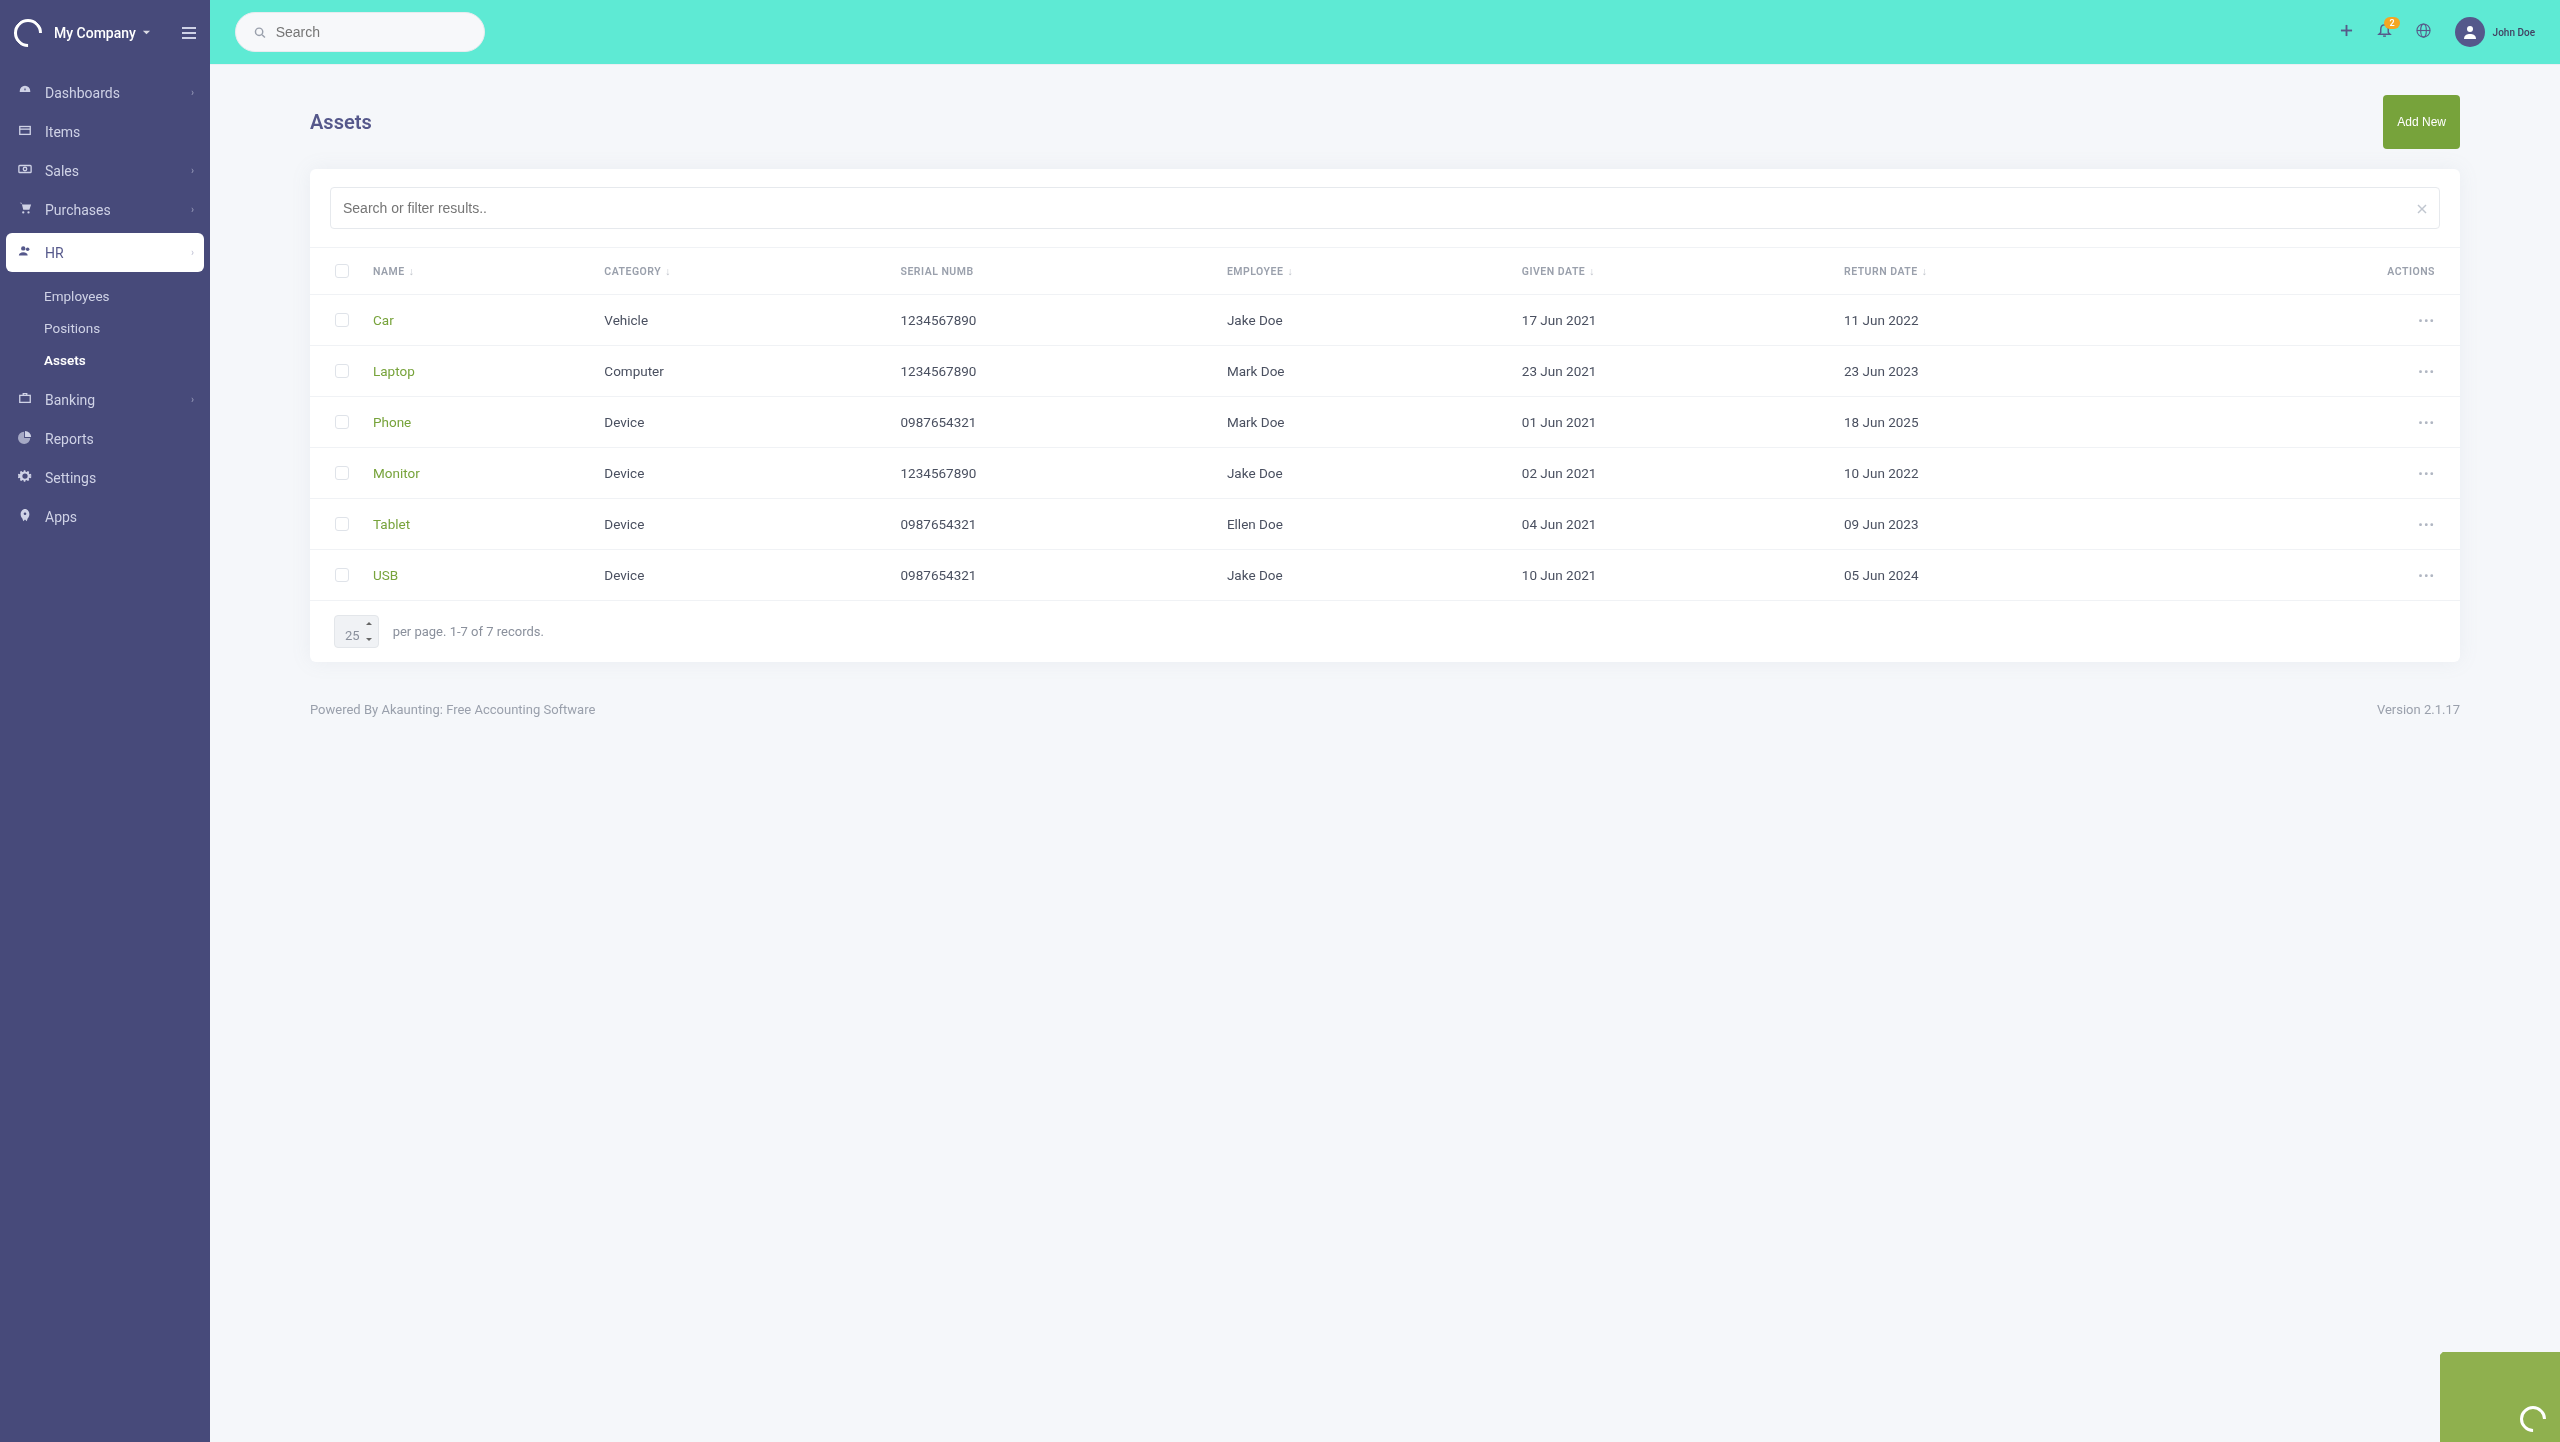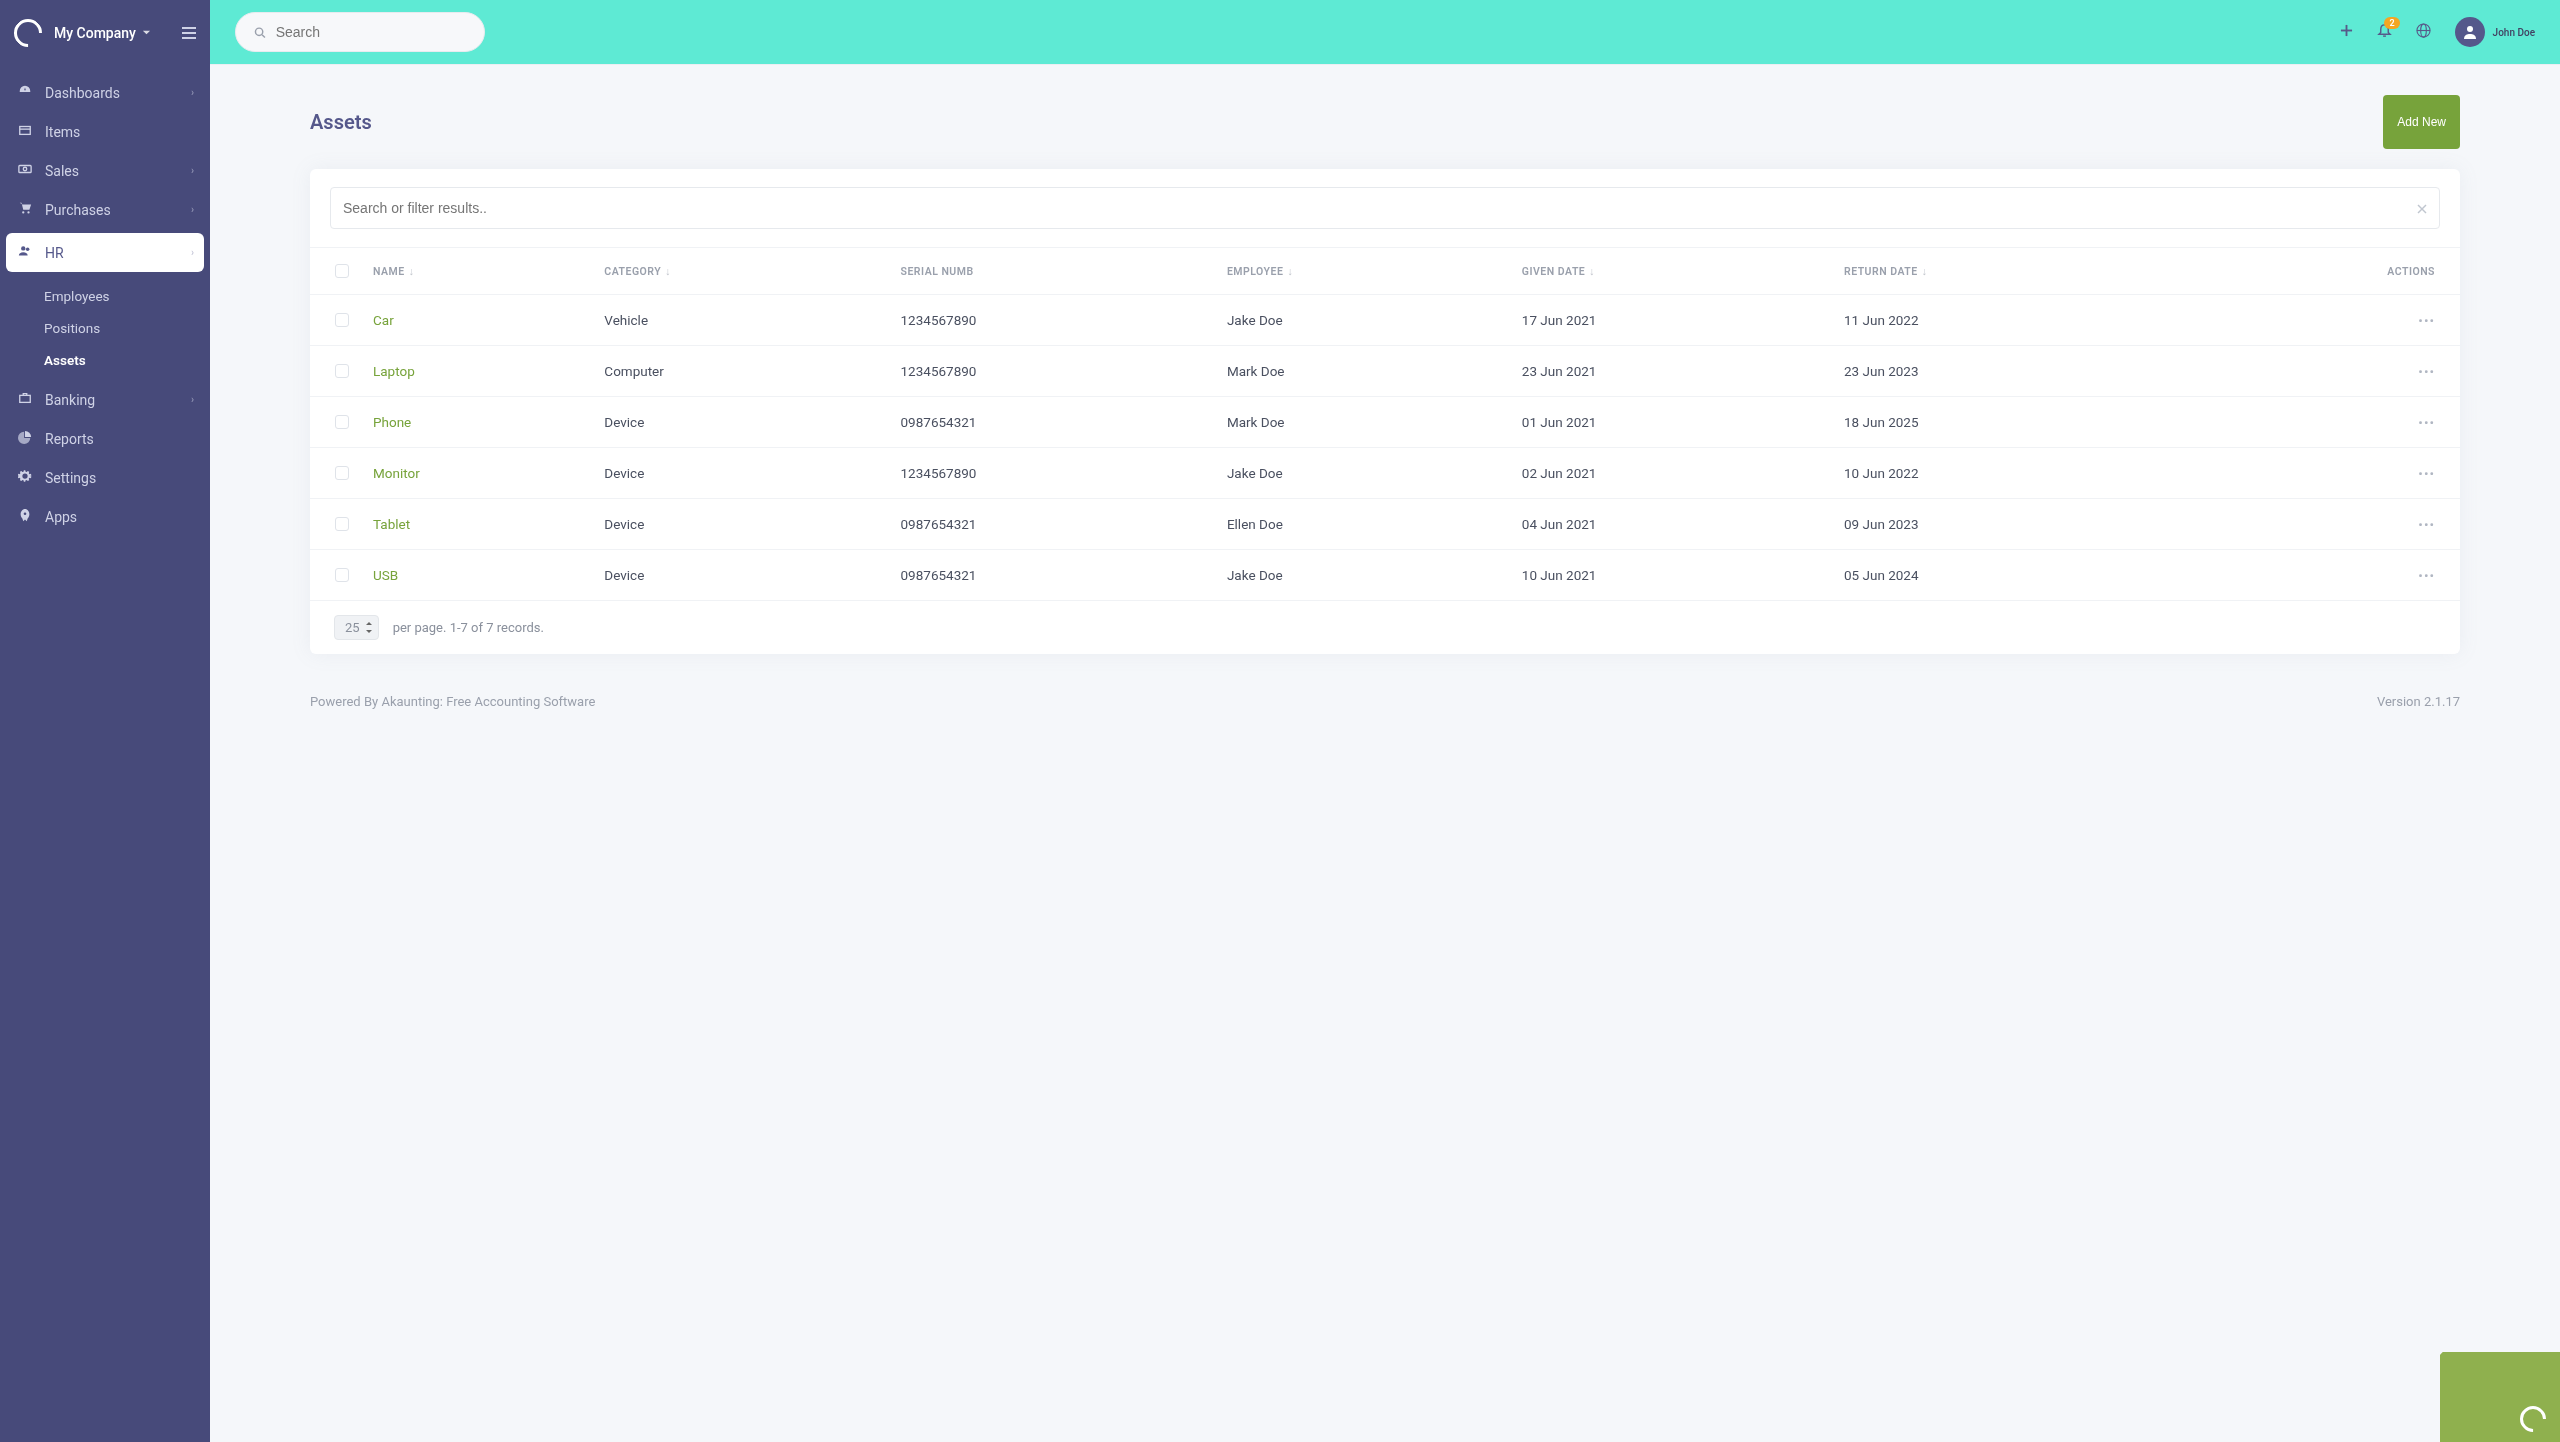--- a/index.html
+++ b/index.html
@@ -259,21 +259,21 @@
       display: flex;
       align-items: center;
       gap: 14px;
       font-size: 13px;
       color: #8a909c;
     }
     .per-page-select {
       background: #f0f2f5;
       border: 1px solid #e3e6ea;
       border-radius: 4px;
-      padding: 4px 18px 4px 10px;
+      padding: 12px 18px 4px 10px;
       font-size: 13px;
       cursor: pointer;
       position: relative;
     }
     .per-page-select::after {
       content: "";
       position: absolute;
       right: 6px; top: 6px;
       width: 0; height: 0;
       border-left: 3px solid transparent;

